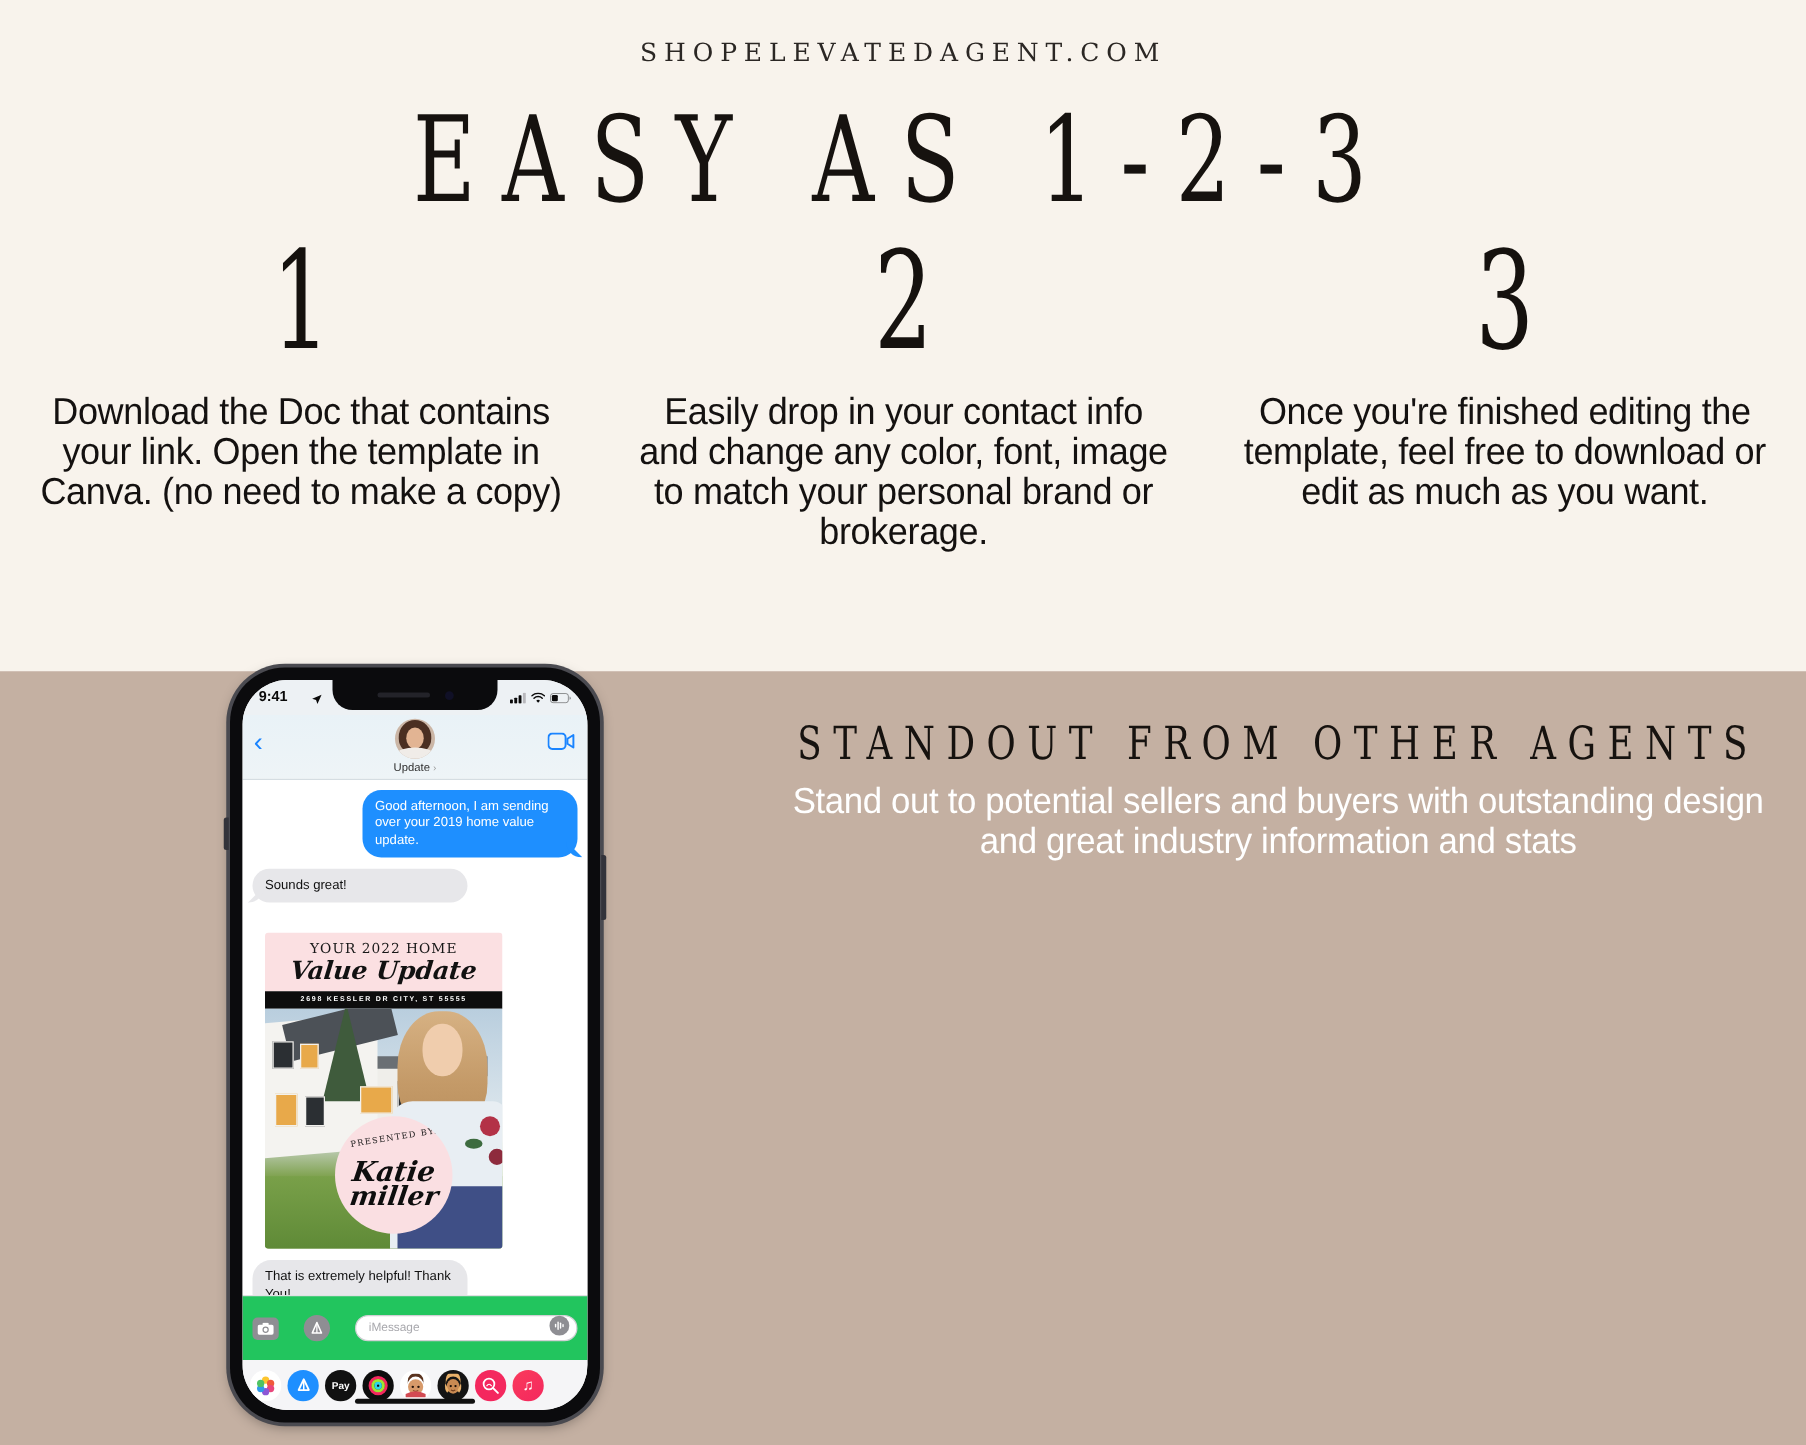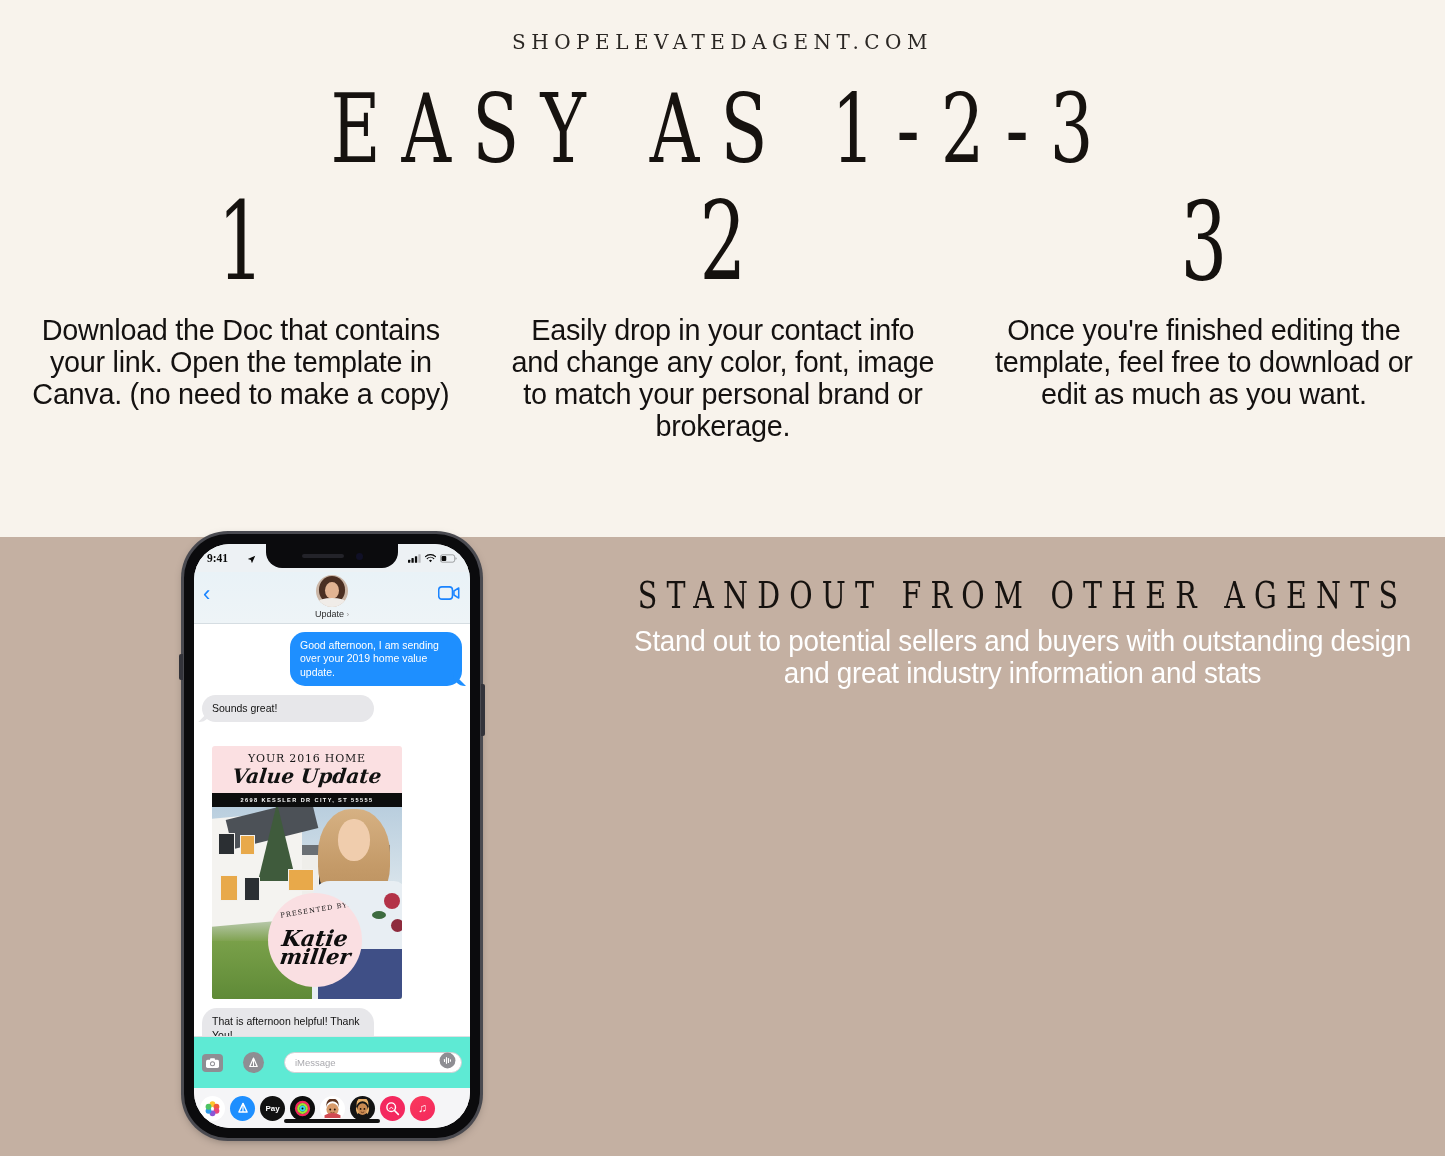--- a/index.html
+++ b/index.html
@@ -193,21 +193,21 @@
     background: #edf1f4;
     display: flex;
     align-items: center;
     justify-content: space-between;
     padding: 0 13px;
     z-index: 15;
     font-size: 11.5px;
     font-weight: bold;
     color: #0a0a0a;
   }
-  .status-left { display: flex; align-items: flex-end; gap: 19px; font-family: Liberation Serif, serif; }
+  .status-left { display: flex; align-items: flex-end; gap: 19px; }
   .status-right { display: flex; align-items: center; gap: 4px; }
 
   
   .msg-header {
     flex: 0 0 52px;
     background: linear-gradient(180deg,#e9f2f7 0%, #eef4f7 100%);
     position: relative;
     display: flex;
     align-items: flex-start;
     padding-top: 3px;
@@ -477,21 +477,21 @@
     font-weight: bold;
     font-size: 21px;
     color: #0e0e0e;
     line-height: 0.9;
     transform: skewX(-8deg);
   }
 
   
   .input-bar {
     flex: 0 0 34px;
-    background: #5eead4;
+    background: #22c55e;
     display: flex;
     align-items: center;
     gap: 20px;
     padding: 15px 8px;
     border-top: 1px solid #e0e0e3;
   }
   .circ-btn {
     width: 21px; height: 21px;
     border-radius: 50%;
     background: #8e8e93;
@@ -656,21 +656,21 @@
       </div>
 
       <div class="conversation">
 
         <div class="bubble out">Good afternoon, I am sending over your 2019 home value update.</div>
 
         <div class="bubble in">Sounds great!</div>
 
         <div class="flyer">
           <div class="flyer-head">
-            <div class="flyer-kicker">YOUR 2016 HOME</div>
+            <div class="flyer-kicker">YOUR 2022 HOME</div>
             <div class="flyer-script">Value Update</div>
           </div>
           <div class="flyer-address">2698 KESSLER DR CITY, ST 55555</div>
           <div class="flyer-photo">
             <div class="lawn"></div>
             <div class="house-wing-roof"></div>
             <div class="house-wing"></div>
             <div class="house-main"></div>
             <div class="house-roof"></div>
             <div class="tree"></div>
@@ -692,21 +692,21 @@
             </div>
 
             <div class="badge">
               <div class="badge-kicker">PRESENTED BY:</div>
               <div class="badge-name1">Katie</div>
               <div class="badge-name2">miller</div>
             </div>
           </div>
         </div>
 
-        <div class="bubble in" style="margin-top:9px;">That is afternoon helpful! Thank You!</div>
+        <div class="bubble in" style="margin-top:9px;">That is extremely helpful! Thank You!</div>
       </div>
 
       <div class="input-bar">
         <div class="cam-btn">
           <svg width="13" height="10" viewBox="0 0 16 12">
             <rect x="0" y="2" width="16" height="10" rx="2" fill="#ffffff"></rect>
             <rect x="5" y="0" width="6" height="3" rx="1" fill="#ffffff"></rect>
             <circle cx="8" cy="7" r="3.1" fill="#8e8e93"></circle>
             <circle cx="8" cy="7" r="1.9" fill="#ffffff"></circle>
           </svg>

